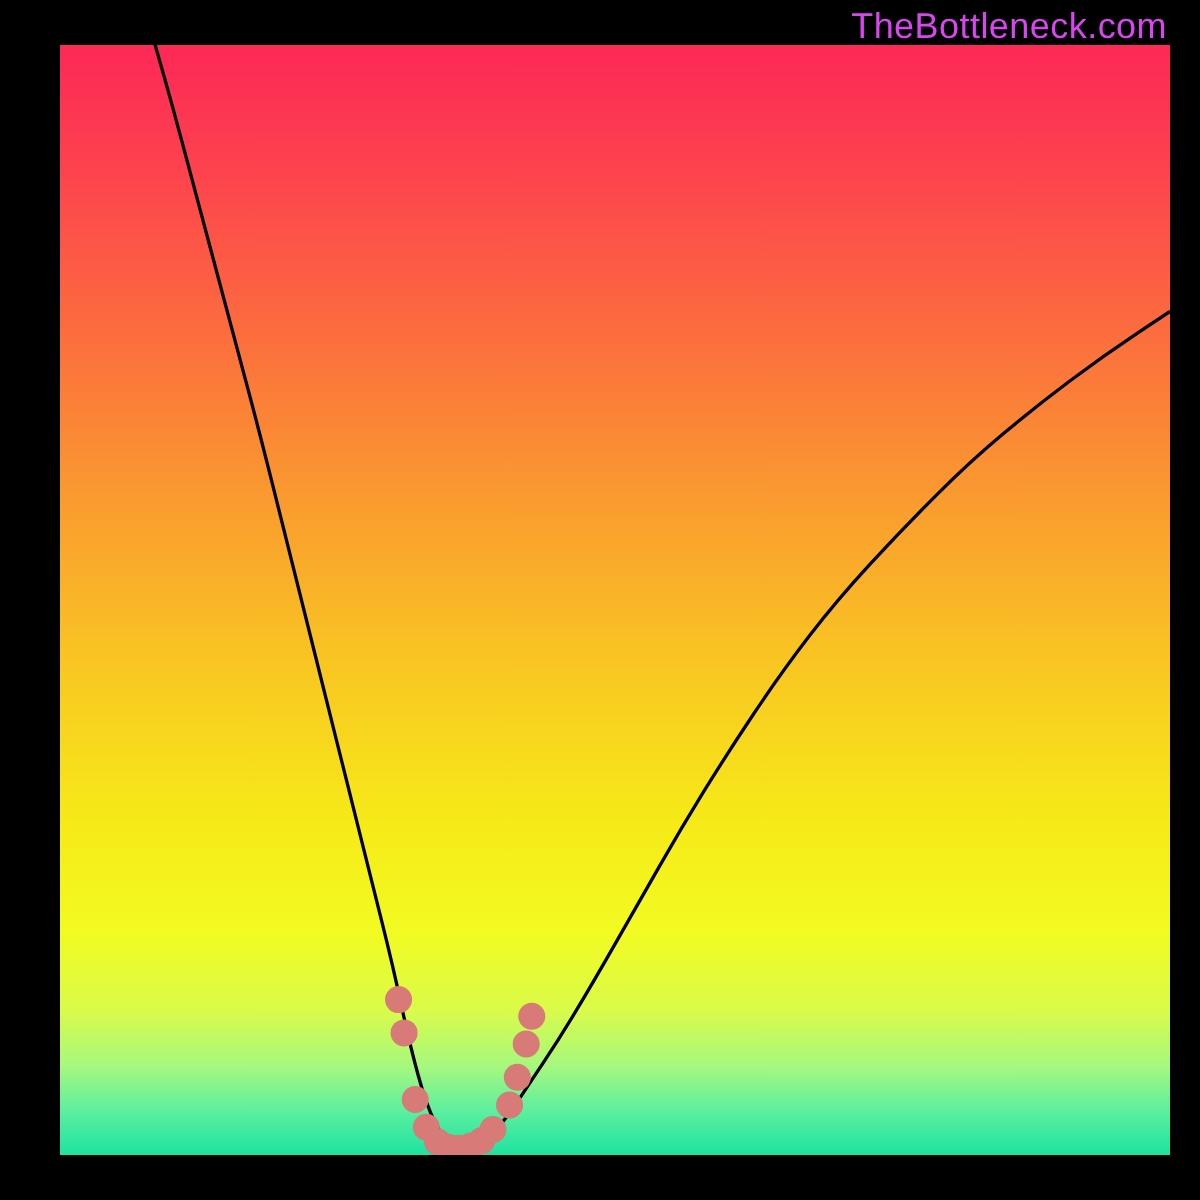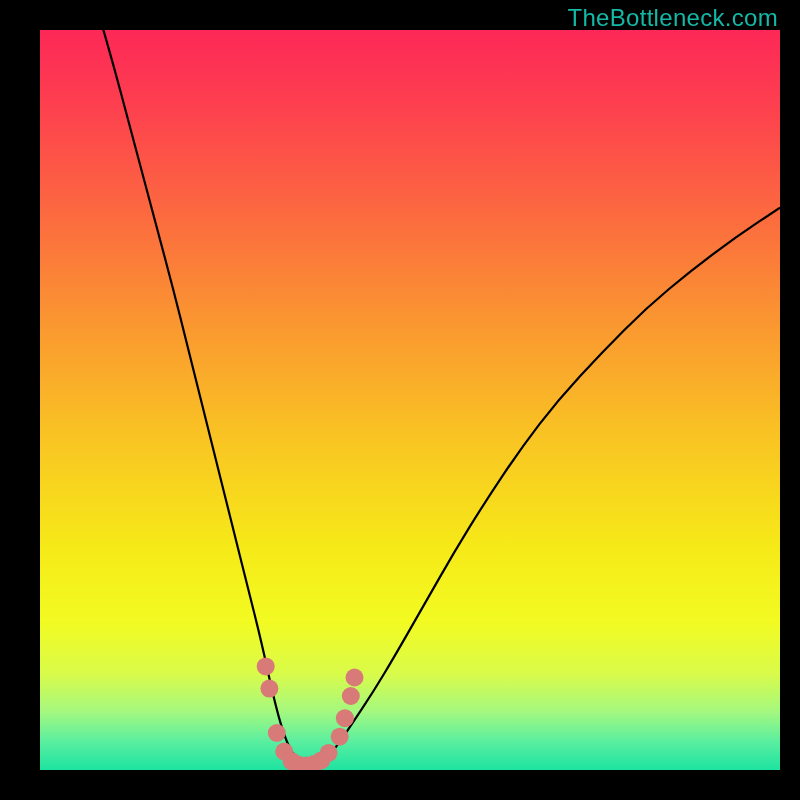--- a/index.html
+++ b/index.html
@@ -22,21 +22,21 @@
     left: 40px;
     top: 30px;
     width: 740px;
     height: 740px;
     overflow: hidden;
   }
   .watermark {
     position: absolute;
     top: 4px;
     right: 22px;
-    color: #14b8a6;
+    color: #d946ef;
     font-size: 24px;
     font-weight: 500;
     letter-spacing: 0.3px;
     user-select: none;
   }
 </style>
 </head>
 <body>
 
 <div class="frame">

